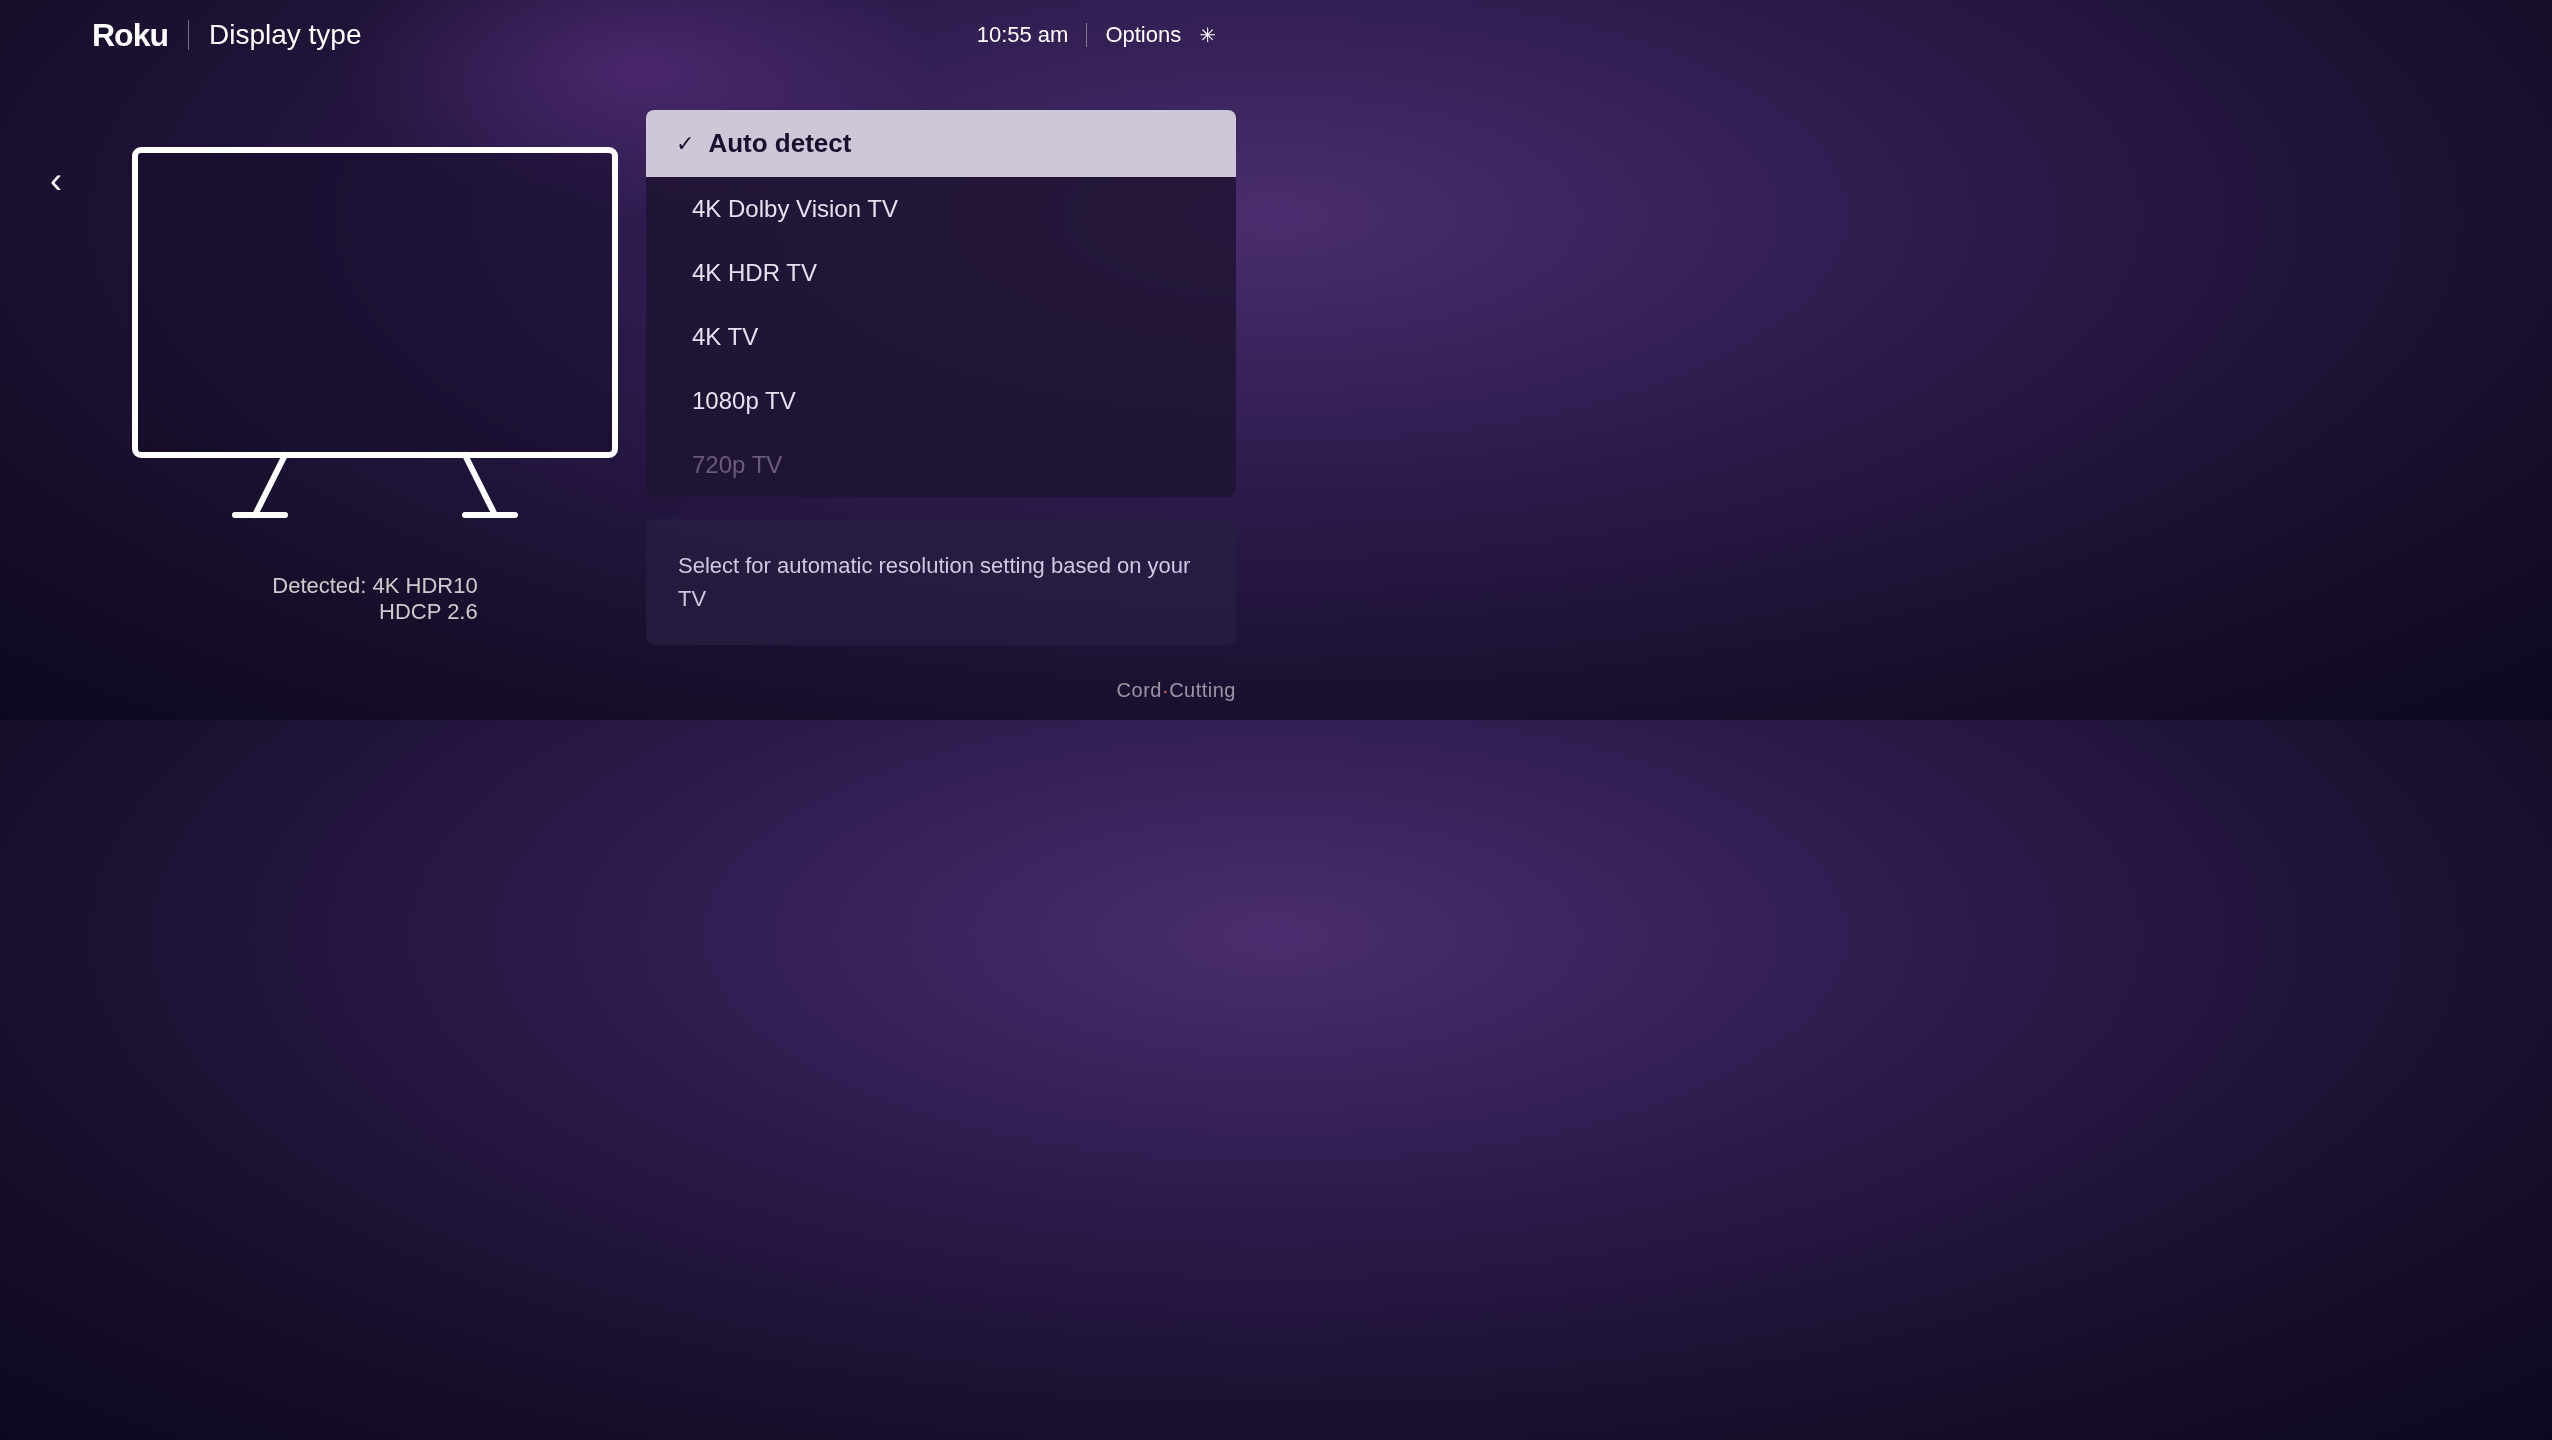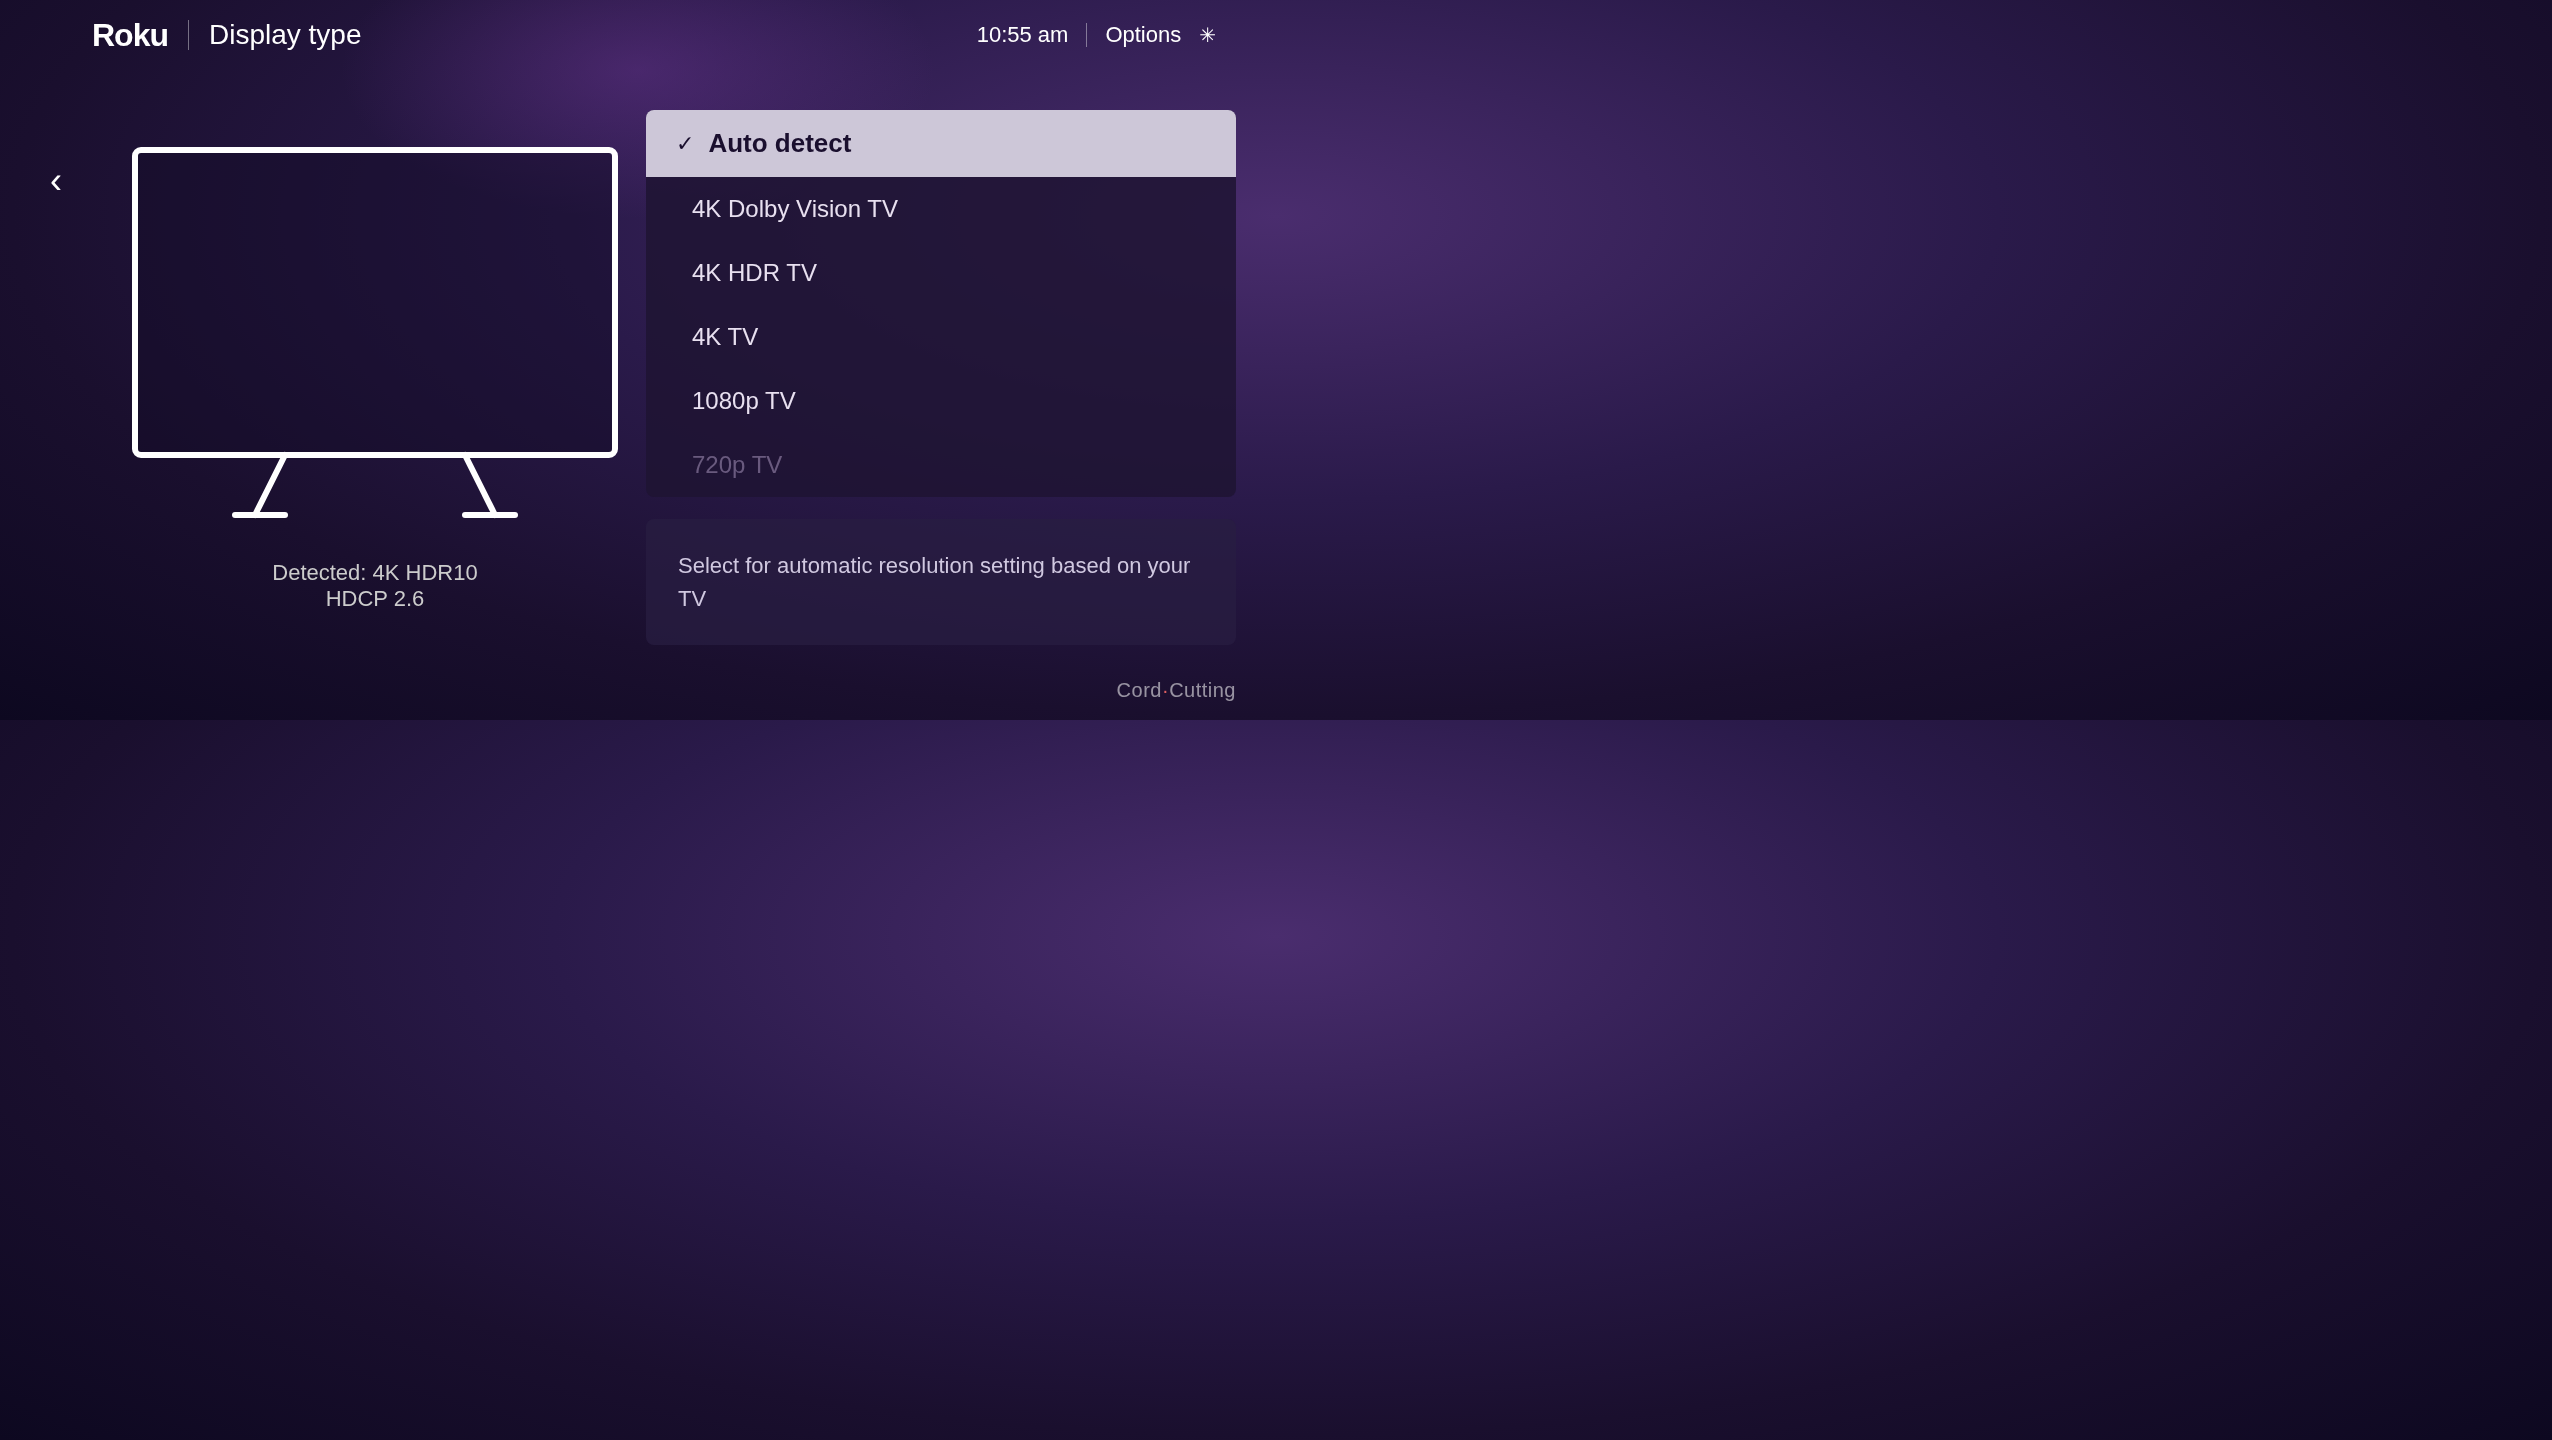--- a/index.html
+++ b/index.html
@@ -111,22 +111,22 @@
       flex-direction: column;
       align-items: center;
     }
 
     .tv-svg {
       width: 500px;
       margin-top: 20px;
     }
 
     .tv-detected {
-      margin-top: 30px;
-      text-align: center;
+      margin-top: 43px;
+      text-align: right;
     }
 
     .tv-detected-line1 {
       font-size: 22px;
       color: #cccccc;
       font-weight: 300;
     }
 
     .tv-detected-line2 {
       font-size: 22px;

